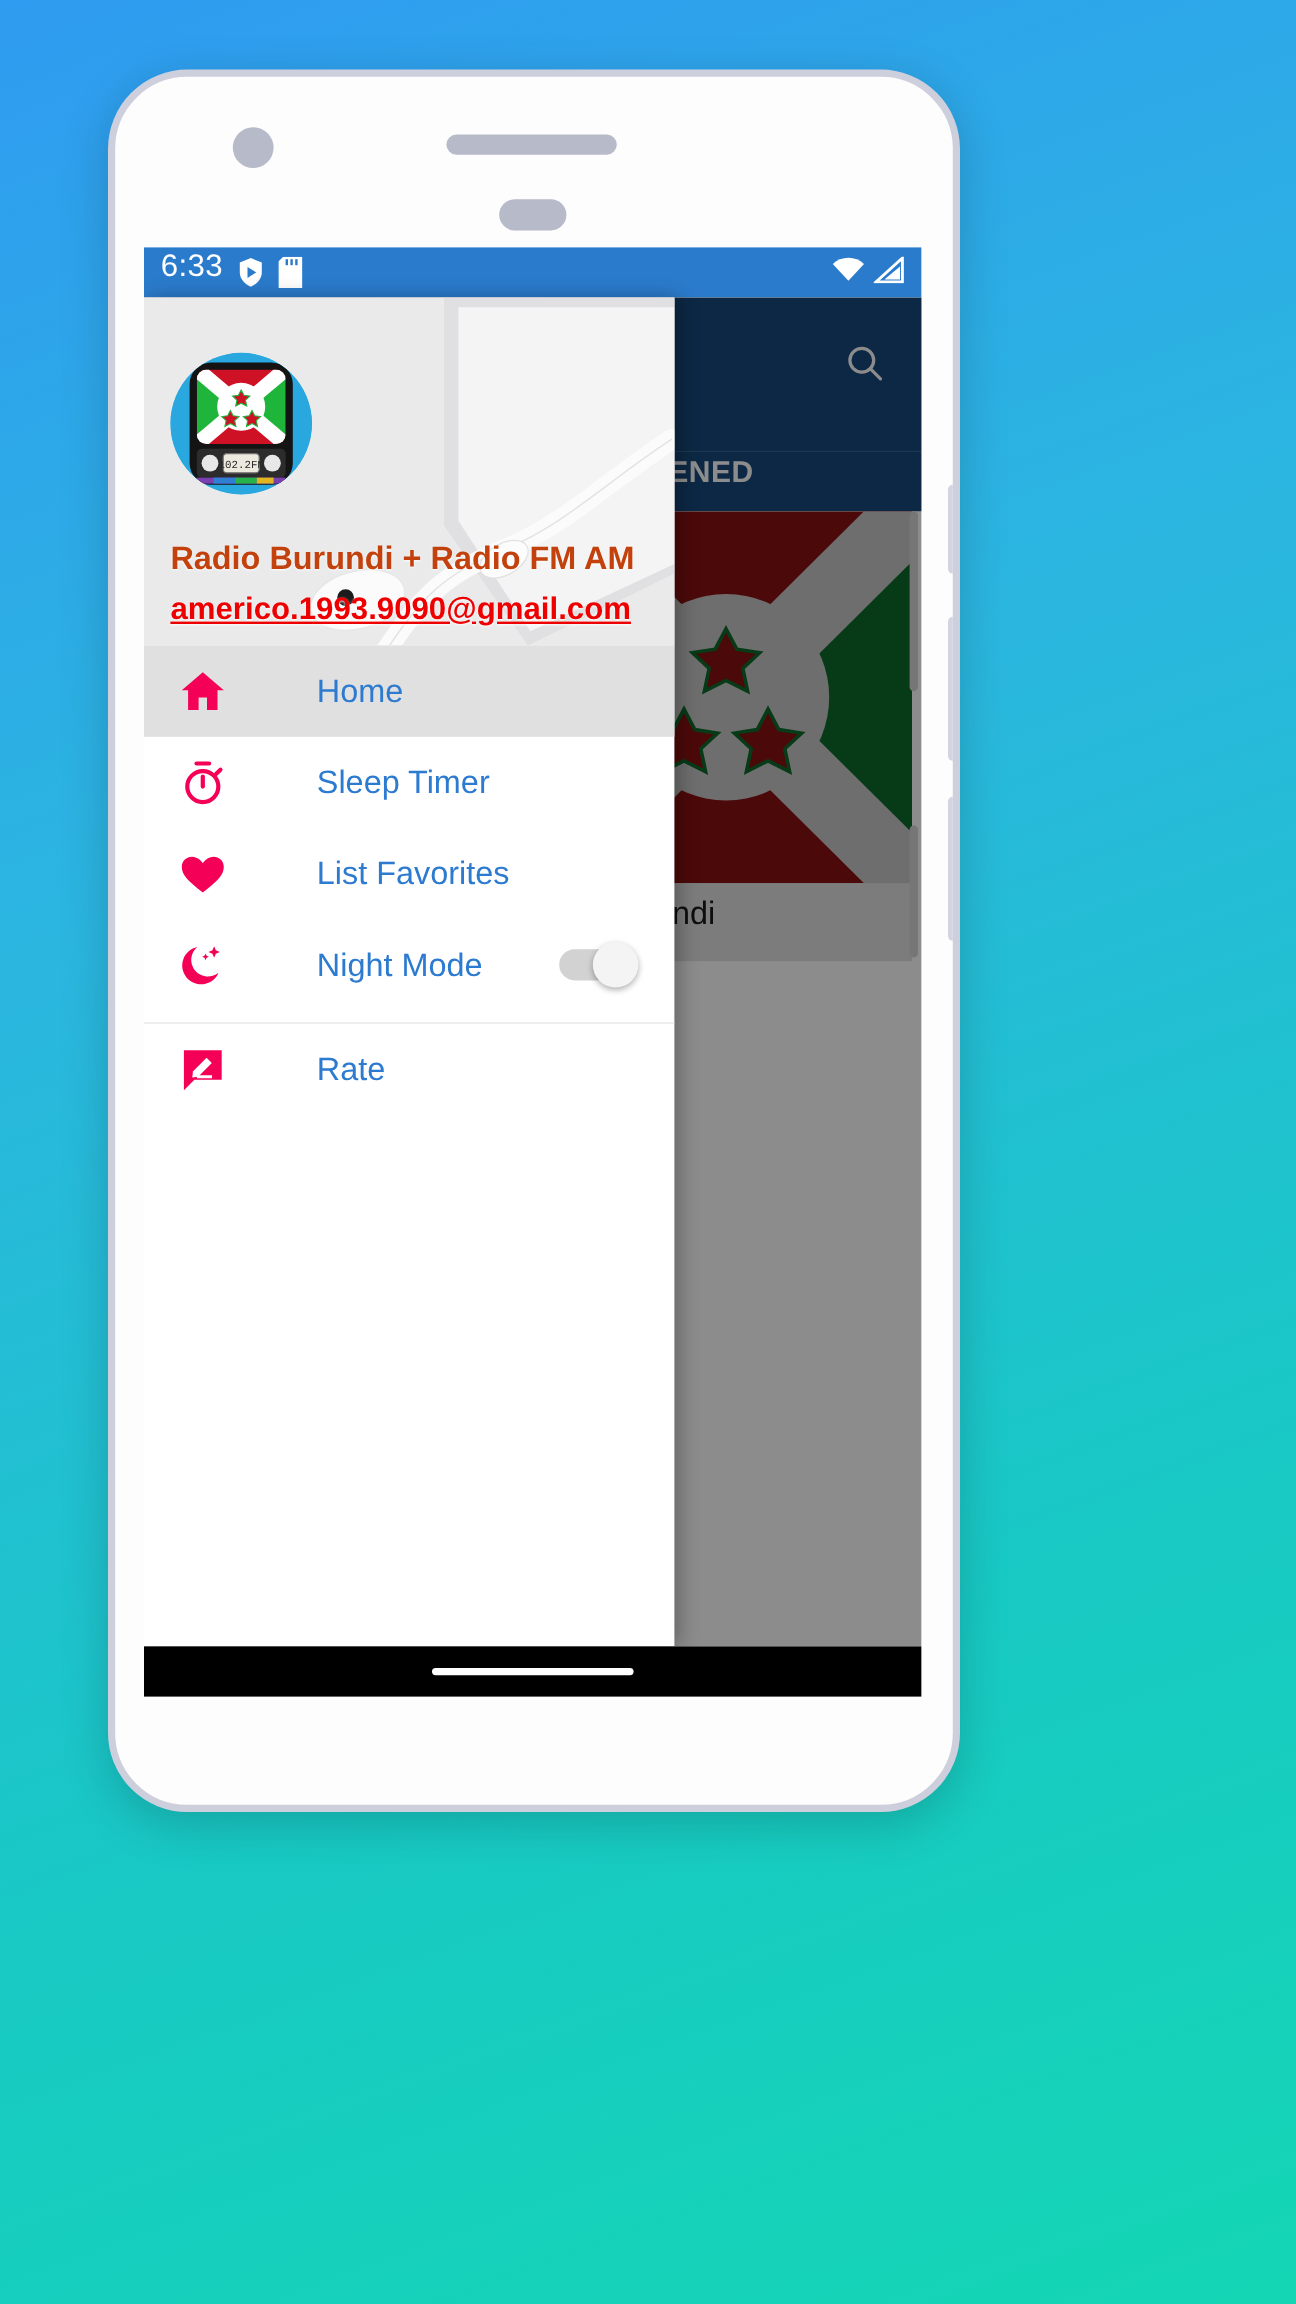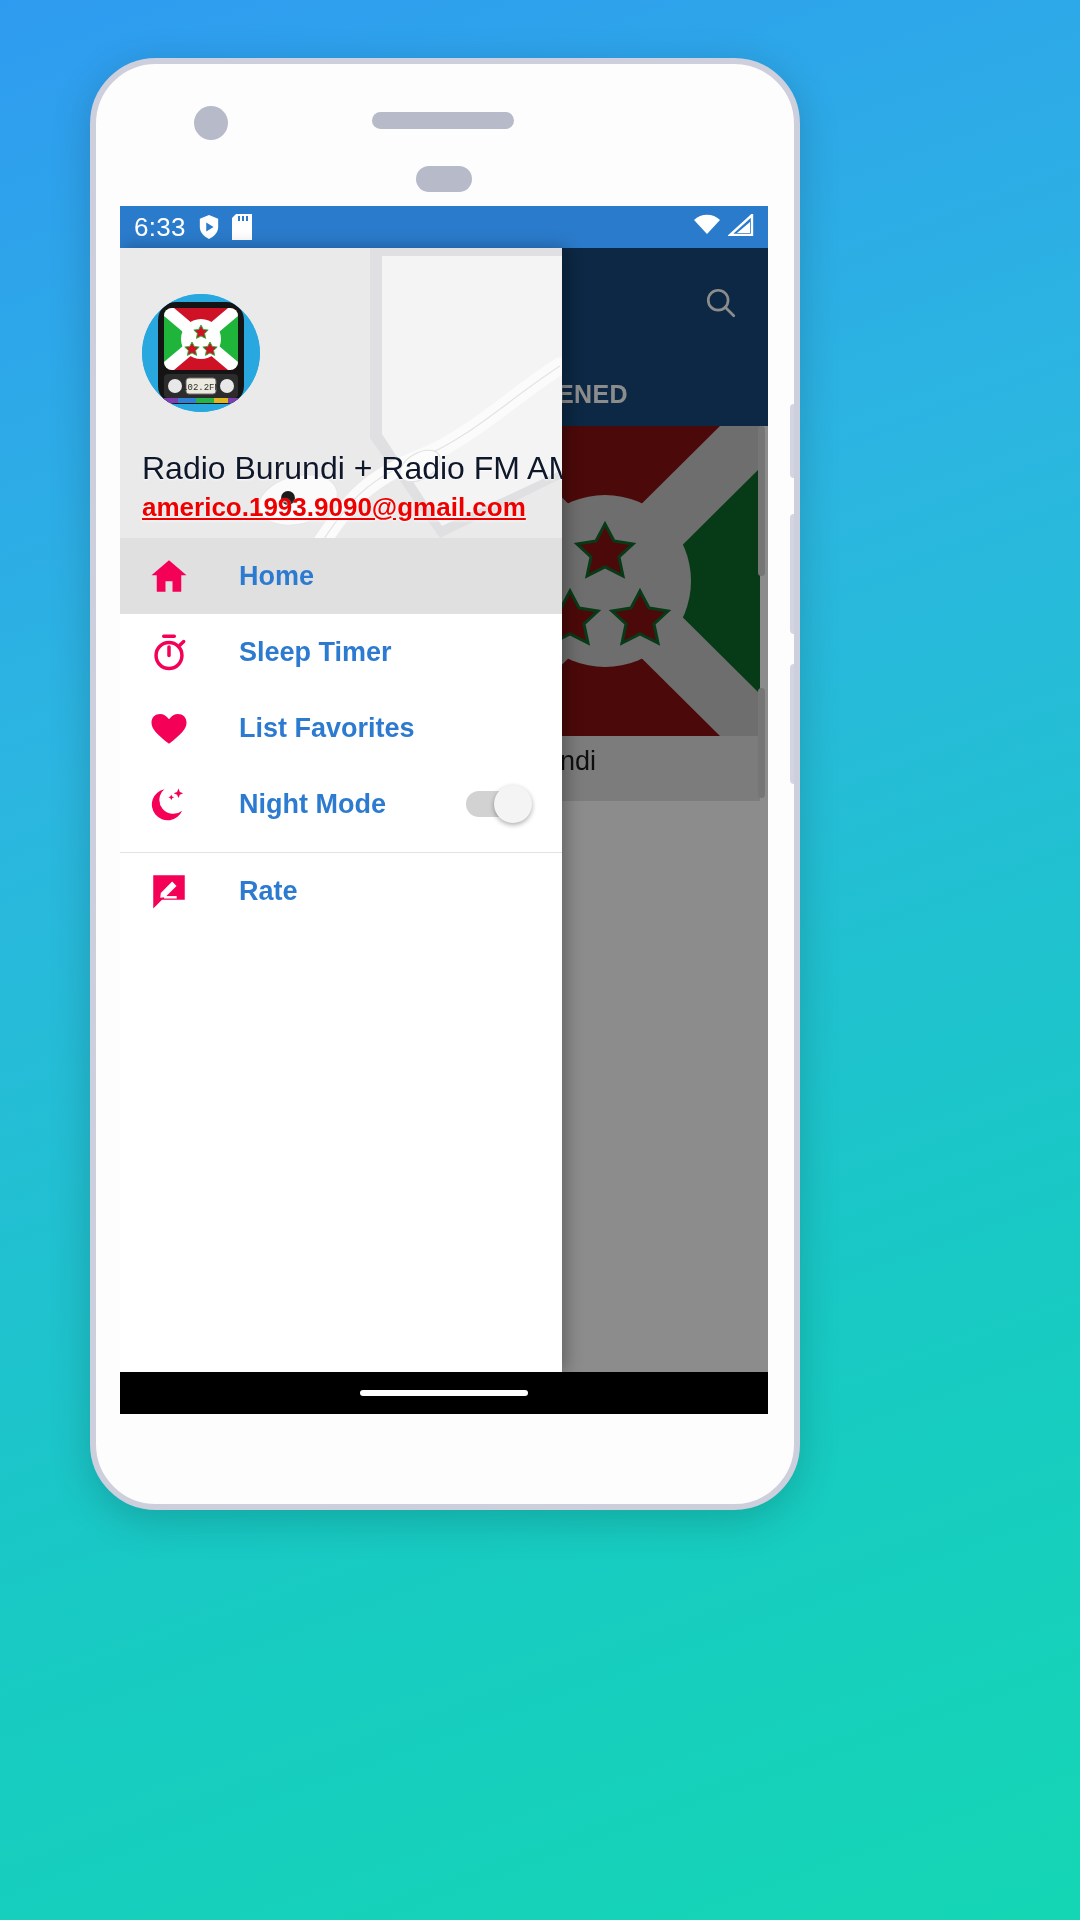--- a/index.html
+++ b/index.html
@@ -38,21 +38,21 @@
 
   
   #screen{
     position:absolute; left:24px; top:142px; width:648px; height:1208px;
     background:#ffffff; overflow:hidden;
   }
 
   
   #status-bar{
     position:absolute; left:0; top:0; width:100%; height:42px;
-    background:#2b7bcc; display:flex; align-items:center;
+    background:#2b7bcc; display:flex; 
     padding:0 14px; color:#fff;
   }
   #status-time{ font-size:26px; font-weight:400; letter-spacing:.3px; }
   .status-icon{ margin-left:12px; display:flex; align-items:center; }
   #status-right{ margin-left:auto; display:flex; align-items:center; gap:7px; }
 
   
   #bg-content{ position:absolute; left:0; top:42px; width:648px; height:1124px; background:#fff; }
   #bg-appbar{
     position:absolute; left:0; top:0; width:100%; height:128px;
@@ -103,41 +103,41 @@
     background:#e9e9ea;
     text-align:center;
   }
   #drawer-header-photo{ position:absolute; inset:0; }
   #drawer-logo{
     position:absolute; left:22px; top:46px; width:118px; height:118px;
     border-radius:50%; background:#29a8e0; overflow:hidden;
   }
   #drawer-title{
     position:absolute; left:22px; top:202px;
-    font-size:32px; font-weight:400; color:#0f172a;
+    font-size:27px; font-weight:700; color:#c2410c;
     text-shadow:0 1px 2px rgba(255,255,255,.9);
     white-space:nowrap;
   }
   #drawer-subtitle{
     position:absolute; left:22px; top:244px;
     font-size:26px; font-weight:700; color:#ef0000;
     text-shadow:0 1px 2px rgba(255,255,255,.9);
     white-space:nowrap;
     text-decoration:underline;
   }
 
   .drawer-item{
     display:flex; align-items:center; height:76px; padding:0 0 0 28px;
     position:relative;
   }
   .drawer-item.selected{ background:#e0e0e0; }
   .drawer-item .di-icon{ width:58px; display:flex; align-items:center; }
   .drawer-item .di-label{
-    font-size:27px; font-weight:700; color:#2d7bd0;
-    margin-left:33px; white-space:nowrap;
+    font-size:27px; font-weight:400; color:#2d7bd0;
+    margin-left:58px; white-space:nowrap;
   }
   .drawer-item.selected .di-label{ color:#2d7bd0; }
 
   #drawer-divider{
     height:1px; background:#e3e3e3; margin:10px 0 0 0;
   }
   #drawer-section-other{
     padding:30px 0 18px 28px; font-size:25px; color:#878787;
   }
 

